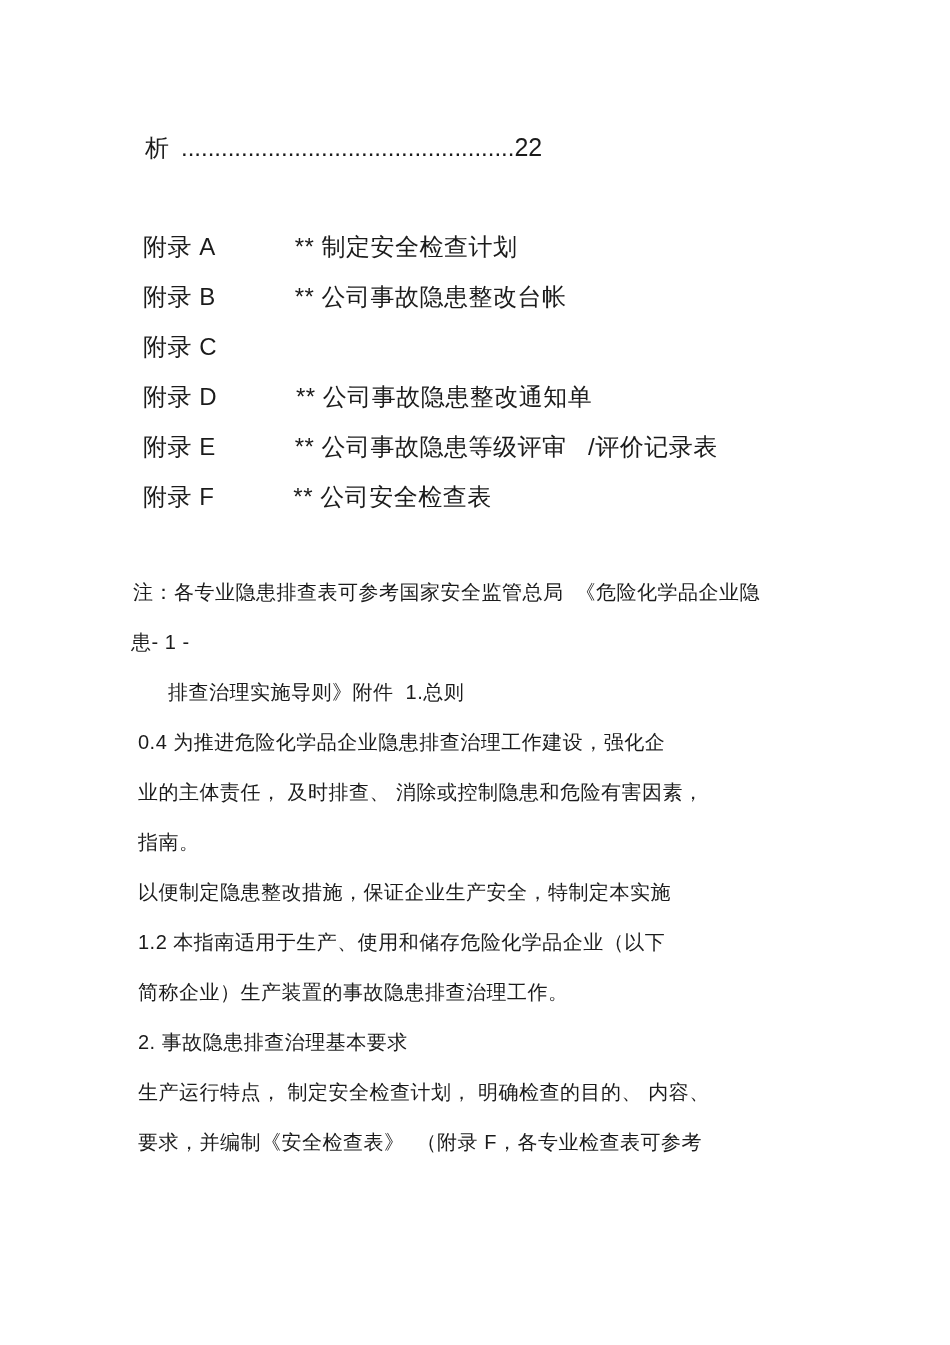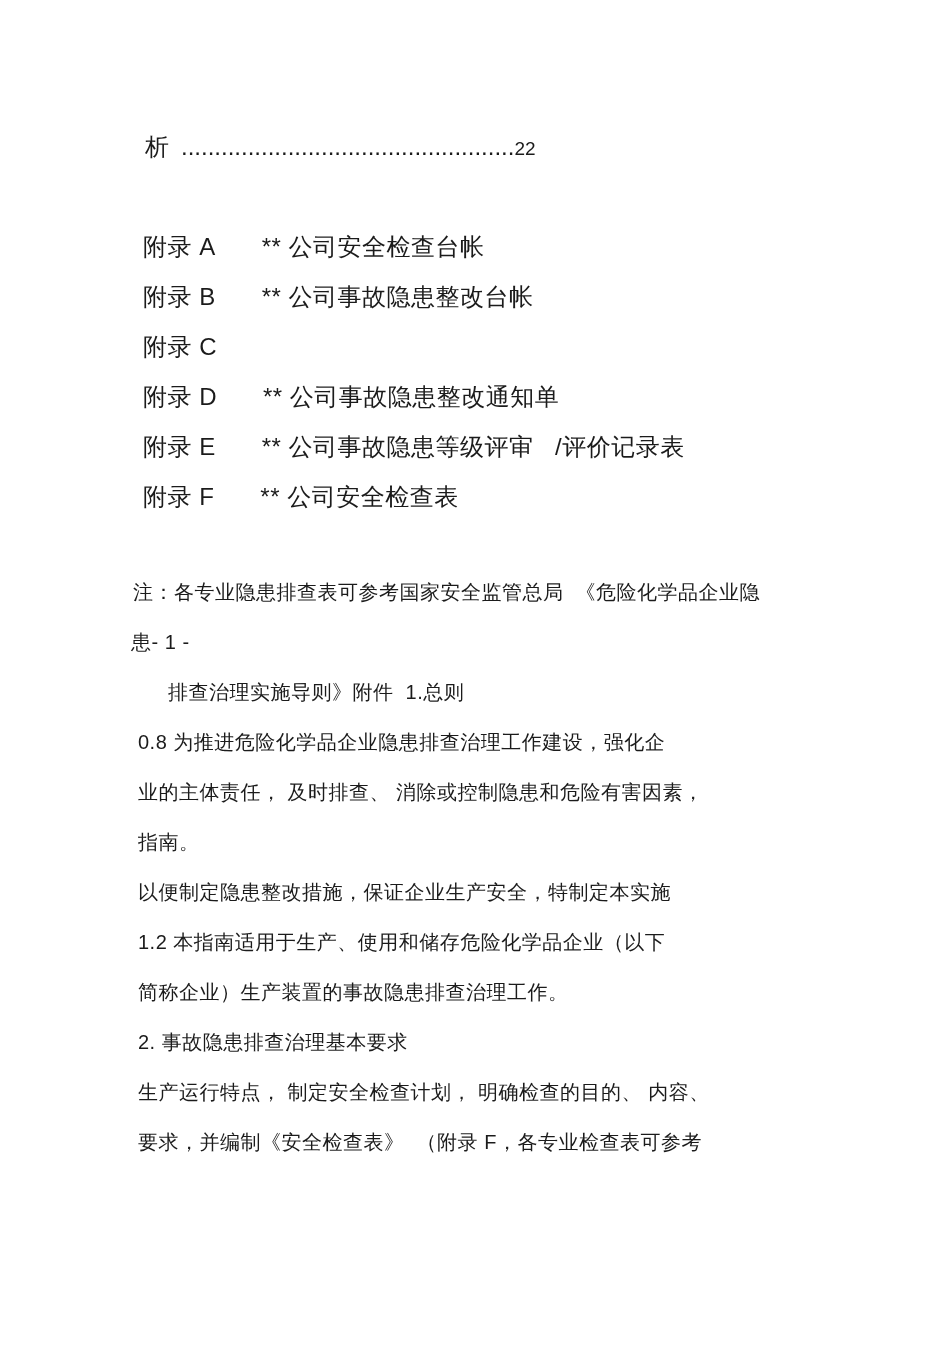--- a/index.html
+++ b/index.html
@@ -30,28 +30,28 @@
       left: 145px;
     }
     .toc-entry { display: flex; align-items: baseline; }
     .toc-title { font-size: 24px; line-height: 50px; }
     .toc-leader {
       font-size: 24px;
       line-height: 50px;
       margin-left: 12px;
       letter-spacing: 0;
     }
-    .toc-page { font-size: 19px; line-height: 50px; text-align: center; }
+    .toc-page { font-size: 25px; line-height: 50px; text-align: center; }
     
     .appendix-section {
       position: absolute;
       top: 222px;
       left: 143px;
     }
-    .appendix-item { display: flex; }
+    .appendix-item { display: flex; gap: 33px; }
     .appendix-label { white-space: pre-wrap; }
     .appendix-title { white-space: pre-wrap; margin-left: 46px; }
     .appendix-label, .appendix-title {
       font-size: 24px;
       line-height: 50px;
       letter-spacing: 0.5px;
     }
     
     .text-section {
       position: absolute;
@@ -72,21 +72,21 @@
     <div class="toc-entry">
       <span class="toc-title">析</span>
       <span class="toc-leader">..................................................</span>
       <span class="toc-page">22</span>
     </div>
   </div>
 
   <div class="appendix-section">
     <div class="appendix-item">
       <span class="appendix-label">附录 A</span>
-      <span class="appendix-title">** 公司安全检查台帐</span>
+      <span class="appendix-title">** 制定安全检查计划</span>
     </div>
     <div class="appendix-item">
       <span class="appendix-label">附录 B</span>
       <span class="appendix-title">** 公司事故隐患整改台帐</span>
     </div>
     <div class="appendix-item">
       <span class="appendix-label">附录 C</span>
     </div>
     <div class="appendix-item">
       <span class="appendix-label">附录 D</span>
@@ -99,21 +99,21 @@
     <div class="appendix-item">
       <span class="appendix-label">附录 F</span>
       <span class="appendix-title">** 公司安全检查表</span>
     </div>
   </div>
 
   <div class="text-section">
     <div class="line note-line-1">注：各专业隐患排查表可参考国家安全监管总局  《危险化学品企业隐</div>
     <div class="line note-line-2">患- 1 -</div>
     <div class="line note-line-3">排查治理实施导则》附件  1.总则</div>
-    <div class="line">0.8 为推进危险化学品企业隐患排查治理工作建设，强化企</div>
+    <div class="line">0.4 为推进危险化学品企业隐患排查治理工作建设，强化企</div>
     <div class="line">业的主体责任， 及时排查、 消除或控制隐患和危险有害因素，</div>
     <div class="line">指南。</div>
     <div class="line">以便制定隐患整改措施，保证企业生产安全，特制定本实施</div>
     <div class="line">1.2 本指南适用于生产、使用和储存危险化学品企业（以下</div>
     <div class="line">简称企业）生产装置的事故隐患排查治理工作。</div>
     <div class="line">2. 事故隐患排查治理基本要求</div>
     <div class="line">生产运行特点， 制定安全检查计划， 明确检查的目的、 内容、</div>
     <div class="line">要求，并编制《安全检查表》  （附录 F，各专业检查表可参考</div>
   </div>
 

